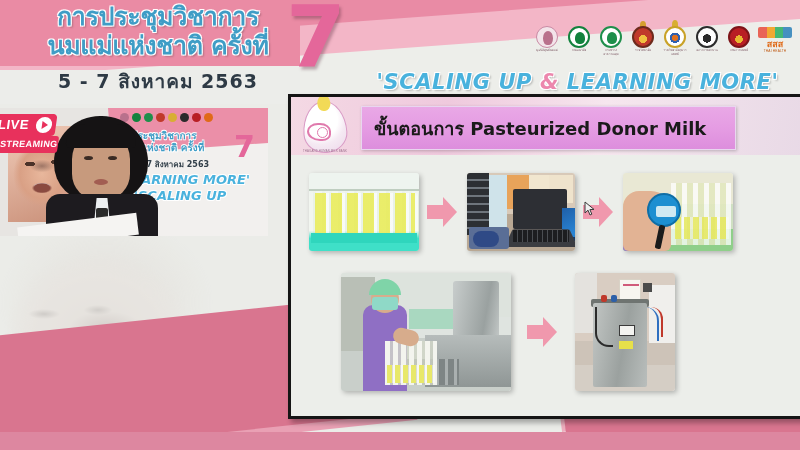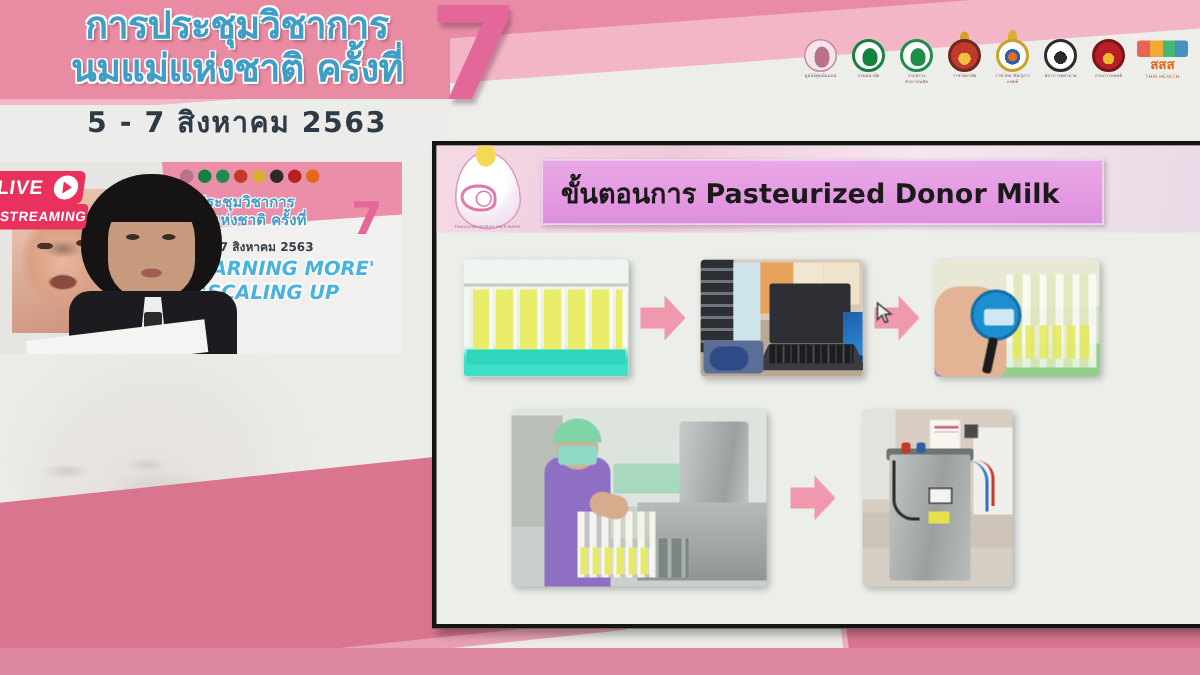--- a/index.html
+++ b/index.html
@@ -410,20 +410,21 @@
     <div class="hdr-pink-left2"></div>
     <div class="hdr-white-left"></div>
 
     <div class="thai-title">
       <div>การประชุมวิชาการ</div>
       <div>นมแม่แห่งชาติ ครั้งที่</div>
     </div>
     <div class="thai-date">5 - 7 สิงหาคม 2563</div>
     <div class="big-seven">7</div>
 
+    <div class="tagline"><span>'SCALING UP </span><span class="amp">&amp;</span><span> LEARNING MORE'</span></div>
 
     <div class="logo-strip">
       <div class="logo lg1">
           <div class="disc"></div>
           <div class="cap">มูลนิธิศูนย์นมแม่</div>
         </div>
       <div class="logo lg2">
           <div class="disc"></div>
           <div class="cap">กรมอนามัย</div>
         </div>

